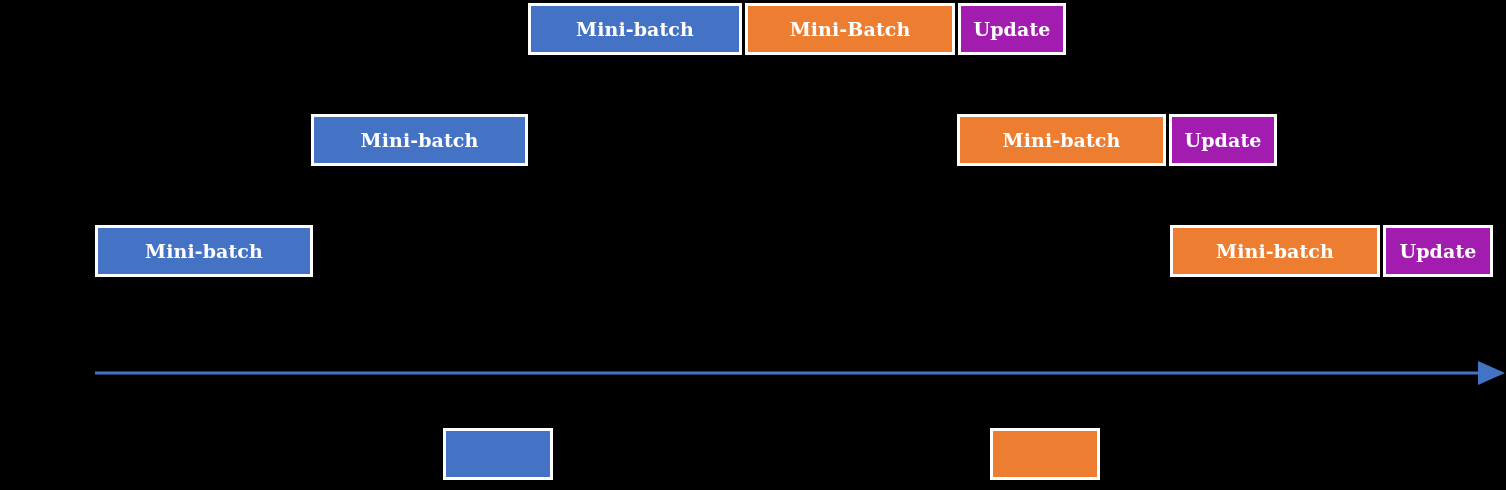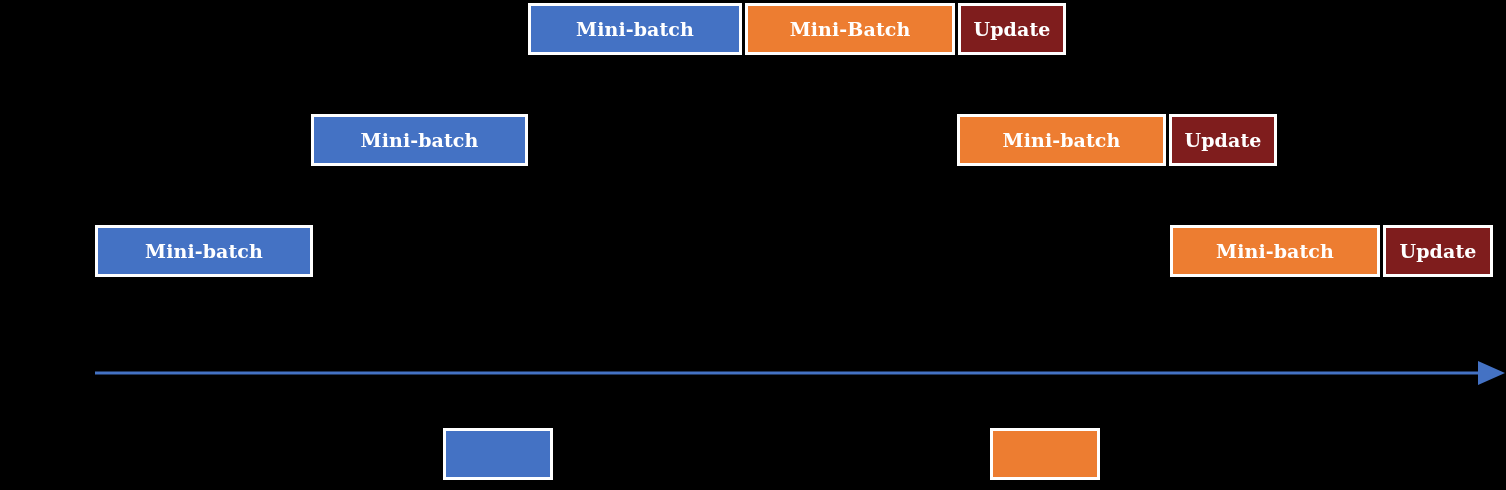--- a/index.html
+++ b/index.html
@@ -27,21 +27,21 @@
     font-family: "DejaVu Serif", serif;
     font-weight: 700;
     font-size: 19px;
     letter-spacing: 0.1px;
     border: 3px solid #ffffff;
     white-space: nowrap;
     line-height: 1;
   }
   .seg.blue   { background: #4472c4; }
   .seg.orange { background: #ed7d31; }
-  .seg.gray   { background: #7f1d1d; }
+  .seg.gray   { background: #a21caf; }
   .legend-box {
     position: absolute;
     box-sizing: border-box;
     border: 3px solid #ffffff;
   }
   .legend-box.blue   { background: #4472c4; }
   .legend-box.orange { background: #ed7d31; }
   #axis-arrow {
     position: absolute;
     left: 0;

